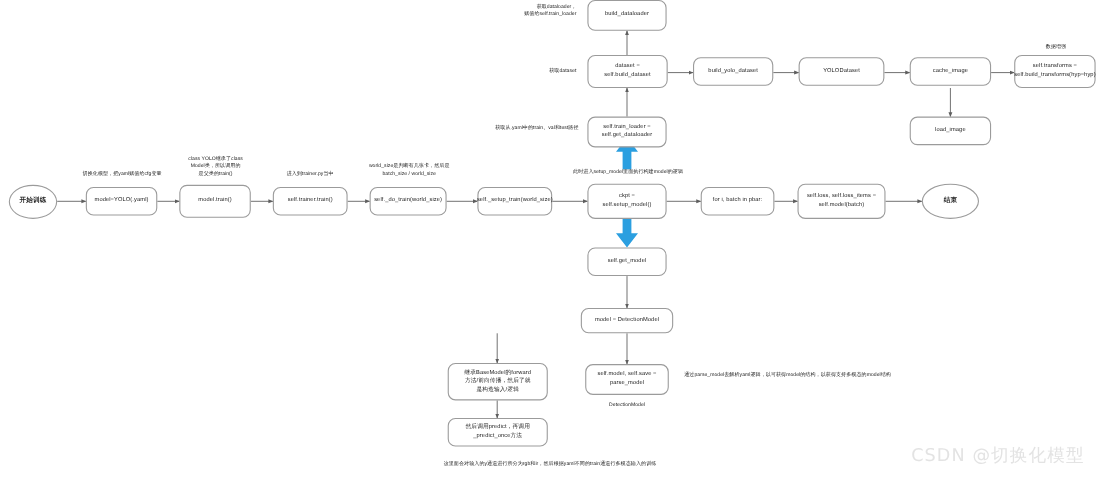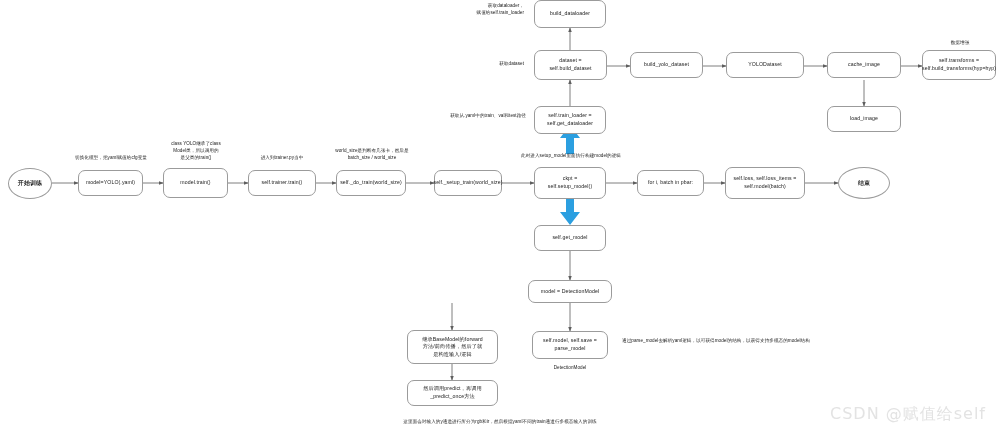--- a/index.html
+++ b/index.html
@@ -187,15 +187,15 @@
 赋值给self.train_loader</div>
 
   <div class="note" style="left:932px;top:40px;width:56px;">数据增强</div>
 
   <div class="note" style="left:528px;top:365px;width:84px;">DetectionModel</div>
 
   <div class="note l2" style="left:622px;top:338px;width:300px;">通过parse_model去解析yaml逻辑，以可获得model的结构，以获得支持多模态的model结构</div>
 
   <div class="caption" style="left:250px;top:419px;width:500px;">这里面会对输入的y通道进行所分为rgb和ir，然后根据yaml不同的train通道行多模态输入的训练</div>
 
-  <div class="watermark">CSDN @赋值给self</div>
+  <div class="watermark">CSDN @切换化模型</div>
 
 </div>
 
 </body></html>

